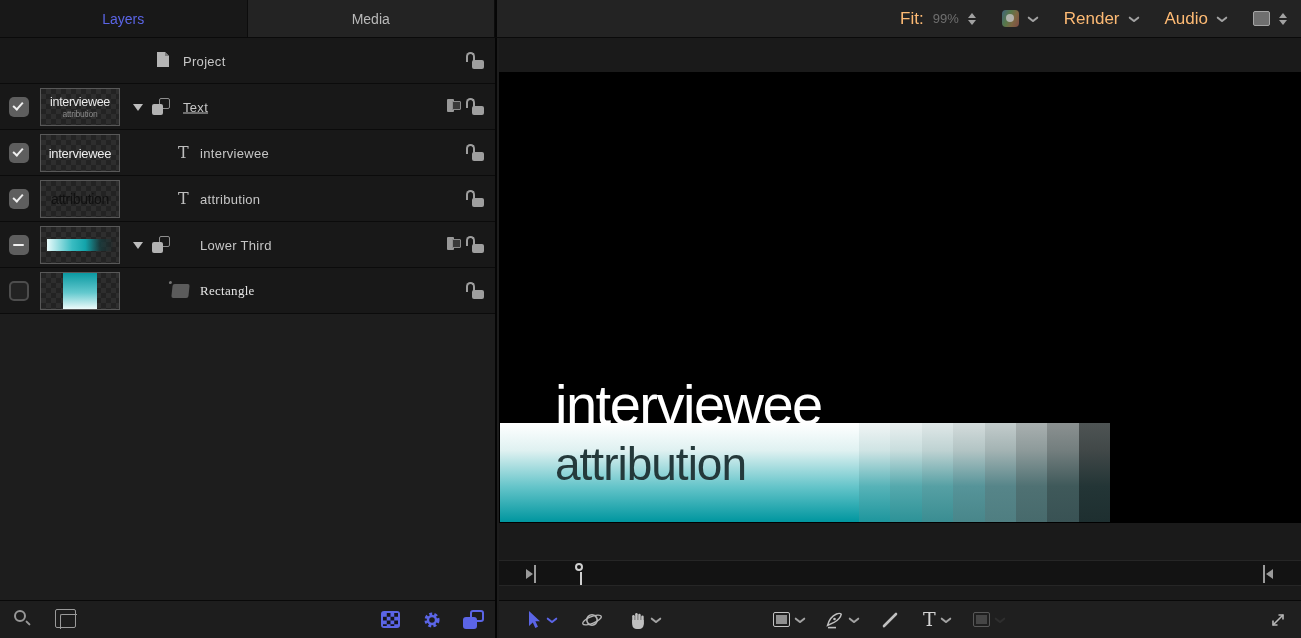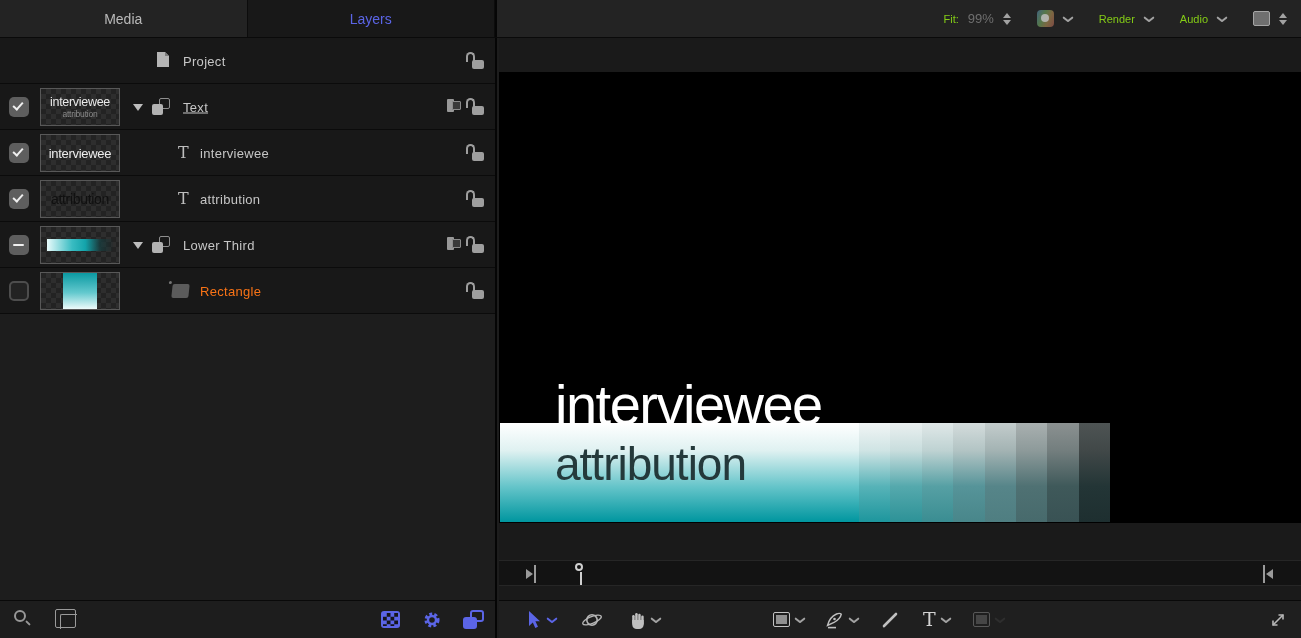--- a/index.html
+++ b/index.html
@@ -9,21 +9,21 @@
 
   
   .topbar { position:absolute; left:0; top:0; width:1301px; height:38px; background:#232323;
             border-bottom:1px solid #0a0a0a; display:flex; }
   .tabs { width:497px; display:flex; border-right:2px solid #060606; }
   .tab { flex:1; display:flex; align-items:center; justify-content:center; font-size:14px;
          color:#b9b9b9; background:#232323; border-right:1px solid #0c0c0c; cursor:default; }
   .tab.active { background:#181818; color:var(--accent); }
   .viewer-controls { flex:1; display:flex; align-items:center; justify-content:flex-end;
                      gap:9px; padding-right:14px; }
-  .vc-label { font-size:11px; color:#84cc16; }
+  .vc-label { font-size:17px; color:#fdba74; }
   .vc-dim { font-size:13px; color:#6f6f6f; }
   .stepper { display:flex; flex-direction:column; gap:2px; align-items:center; }
   .tri-up { width:0; height:0; border-left:4px solid transparent; border-right:4px solid transparent;
             border-bottom:5px solid #a2a2a2; }
   .tri-dn { width:0; height:0; border-left:4px solid transparent; border-right:4px solid transparent;
             border-top:5px solid #a2a2a2; }
   .chev { width:10px; height:6px; position:relative; }
   .chev::before, .chev::after { content:""; position:absolute; top:0; width:7px; height:2px;
             background:#a2a2a2; border-radius:1px; }
   .chev::before { left:0; transform:rotate(40deg); transform-origin:left center; }
@@ -36,21 +36,21 @@
             border-radius:50%; background:rgba(190,190,190,.85); }
   .win-square { width:17px; height:15px; background:#6f6f6f; border:1.5px solid #a5a5a5; border-radius:2px; }
   .gap-lg { width:8px; }
 
   
   .left-panel { position:absolute; left:0; top:38px; width:497px; height:600px; background:#1d1d1d;
                 border-right:2px solid #050505; }
   .row { position:relative; height:46px; background:#181818; border-bottom:1px solid #0b0b0b; }
   .row-label { position:absolute; top:50%; transform:translateY(-50%); font-size:13px; color:#c6c6c6;
                letter-spacing:.3px; white-space:nowrap; }
-  .row-label.dim { color:#f97316; }
+  .row-label.dim { color:#e5e5e5;font-family:Liberation Serif, serif; }
   .row-label.underlined { text-decoration:underline; }
 
   .checkbox { position:absolute; left:9px; top:13px; width:20px; height:20px; border-radius:5px;
               background:#5e5e5e; }
   .checkbox.unchecked { background:#232323; border:2px solid #4d4d4d; }
   .checkbox .mark { position:absolute; left:6px; top:3px; width:6px; height:10px;
               border-right:2.2px solid #efefef; border-bottom:2.2px solid #efefef; transform:rotate(42deg); }
   .checkbox .dash { position:absolute; left:4px; top:8.6px; width:11px; height:2.6px; background:#efefef; border-radius:1px; }
 
   .thumb { position:absolute; left:40px; top:4px; width:80px; height:38px; border:1px solid #585858;
@@ -185,22 +185,22 @@
           <circle cx="13.6" cy="13" r="2.3" fill="#181818"></circle>
       </g>
     </symbol>
   </defs>
 </svg>
 
 <div class="app">
 
   <div class="topbar">
     <div class="tabs">
+      <div class="tab active">Layers</div>
       <div class="tab">Media</div>
-      <div class="tab active">Layers</div>
     </div>
     <div class="viewer-controls">
       <span class="vc-label">Fit:</span>
       <span class="vc-dim">99%</span>
       <span class="stepper">
           <span class="tri-up"></span>
           <span class="tri-dn"></span>
         </span>
       <span class="gap-lg"></span>
       <span class="swatch"></span>
@@ -293,21 +293,21 @@
           <span class="dash"></span>
         </span>
       <span class="thumb">
           <span class="bar-lt"></span>
         </span>
       <span class="disc-down"></span>
       <span class="icon-group">
           <span class="back"></span>
           <span class="front"></span>
         </span>
-      <span class="row-label" style="left:183px">Lower Third</span>
+      <span class="row-label" style="left:200px">Lower Third</span>
       <span class="badge-blend">
           <span class="b1"></span>
           <span class="b2"></span>
         </span>
       <span class="icon-lock">
           <span class="shackle"></span>
           <span class="body"></span>
         </span>
     </div>
 

